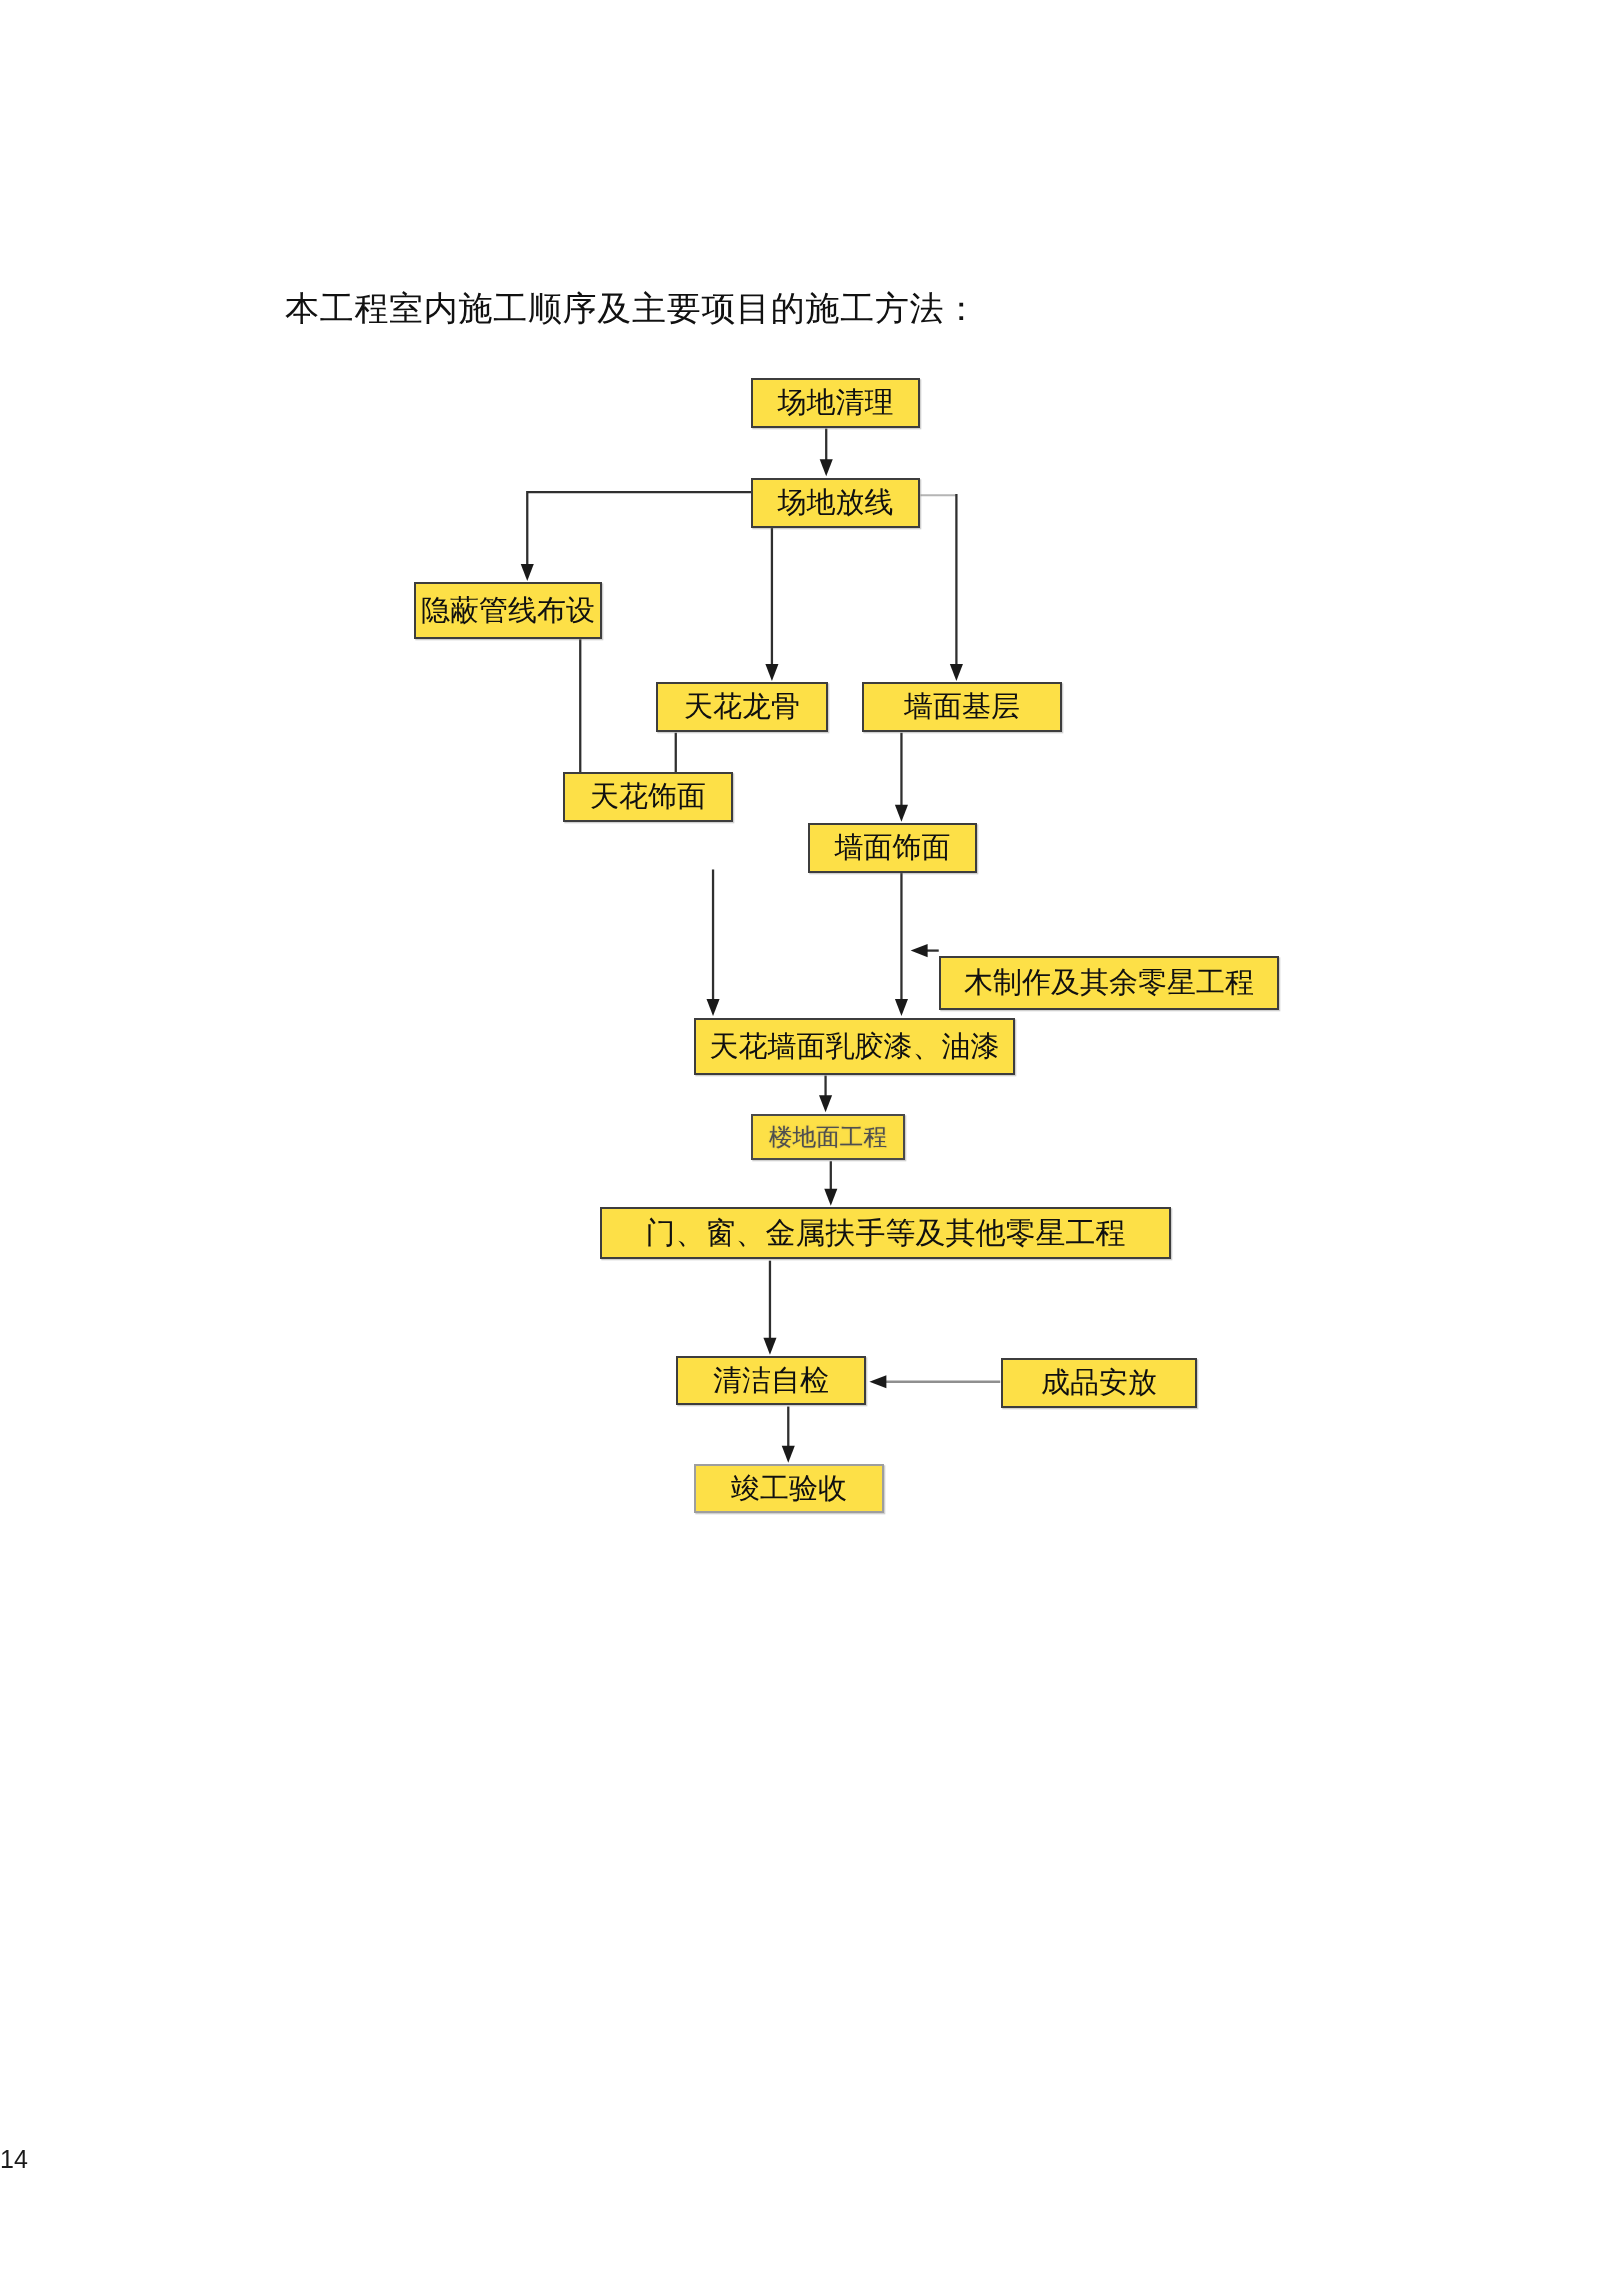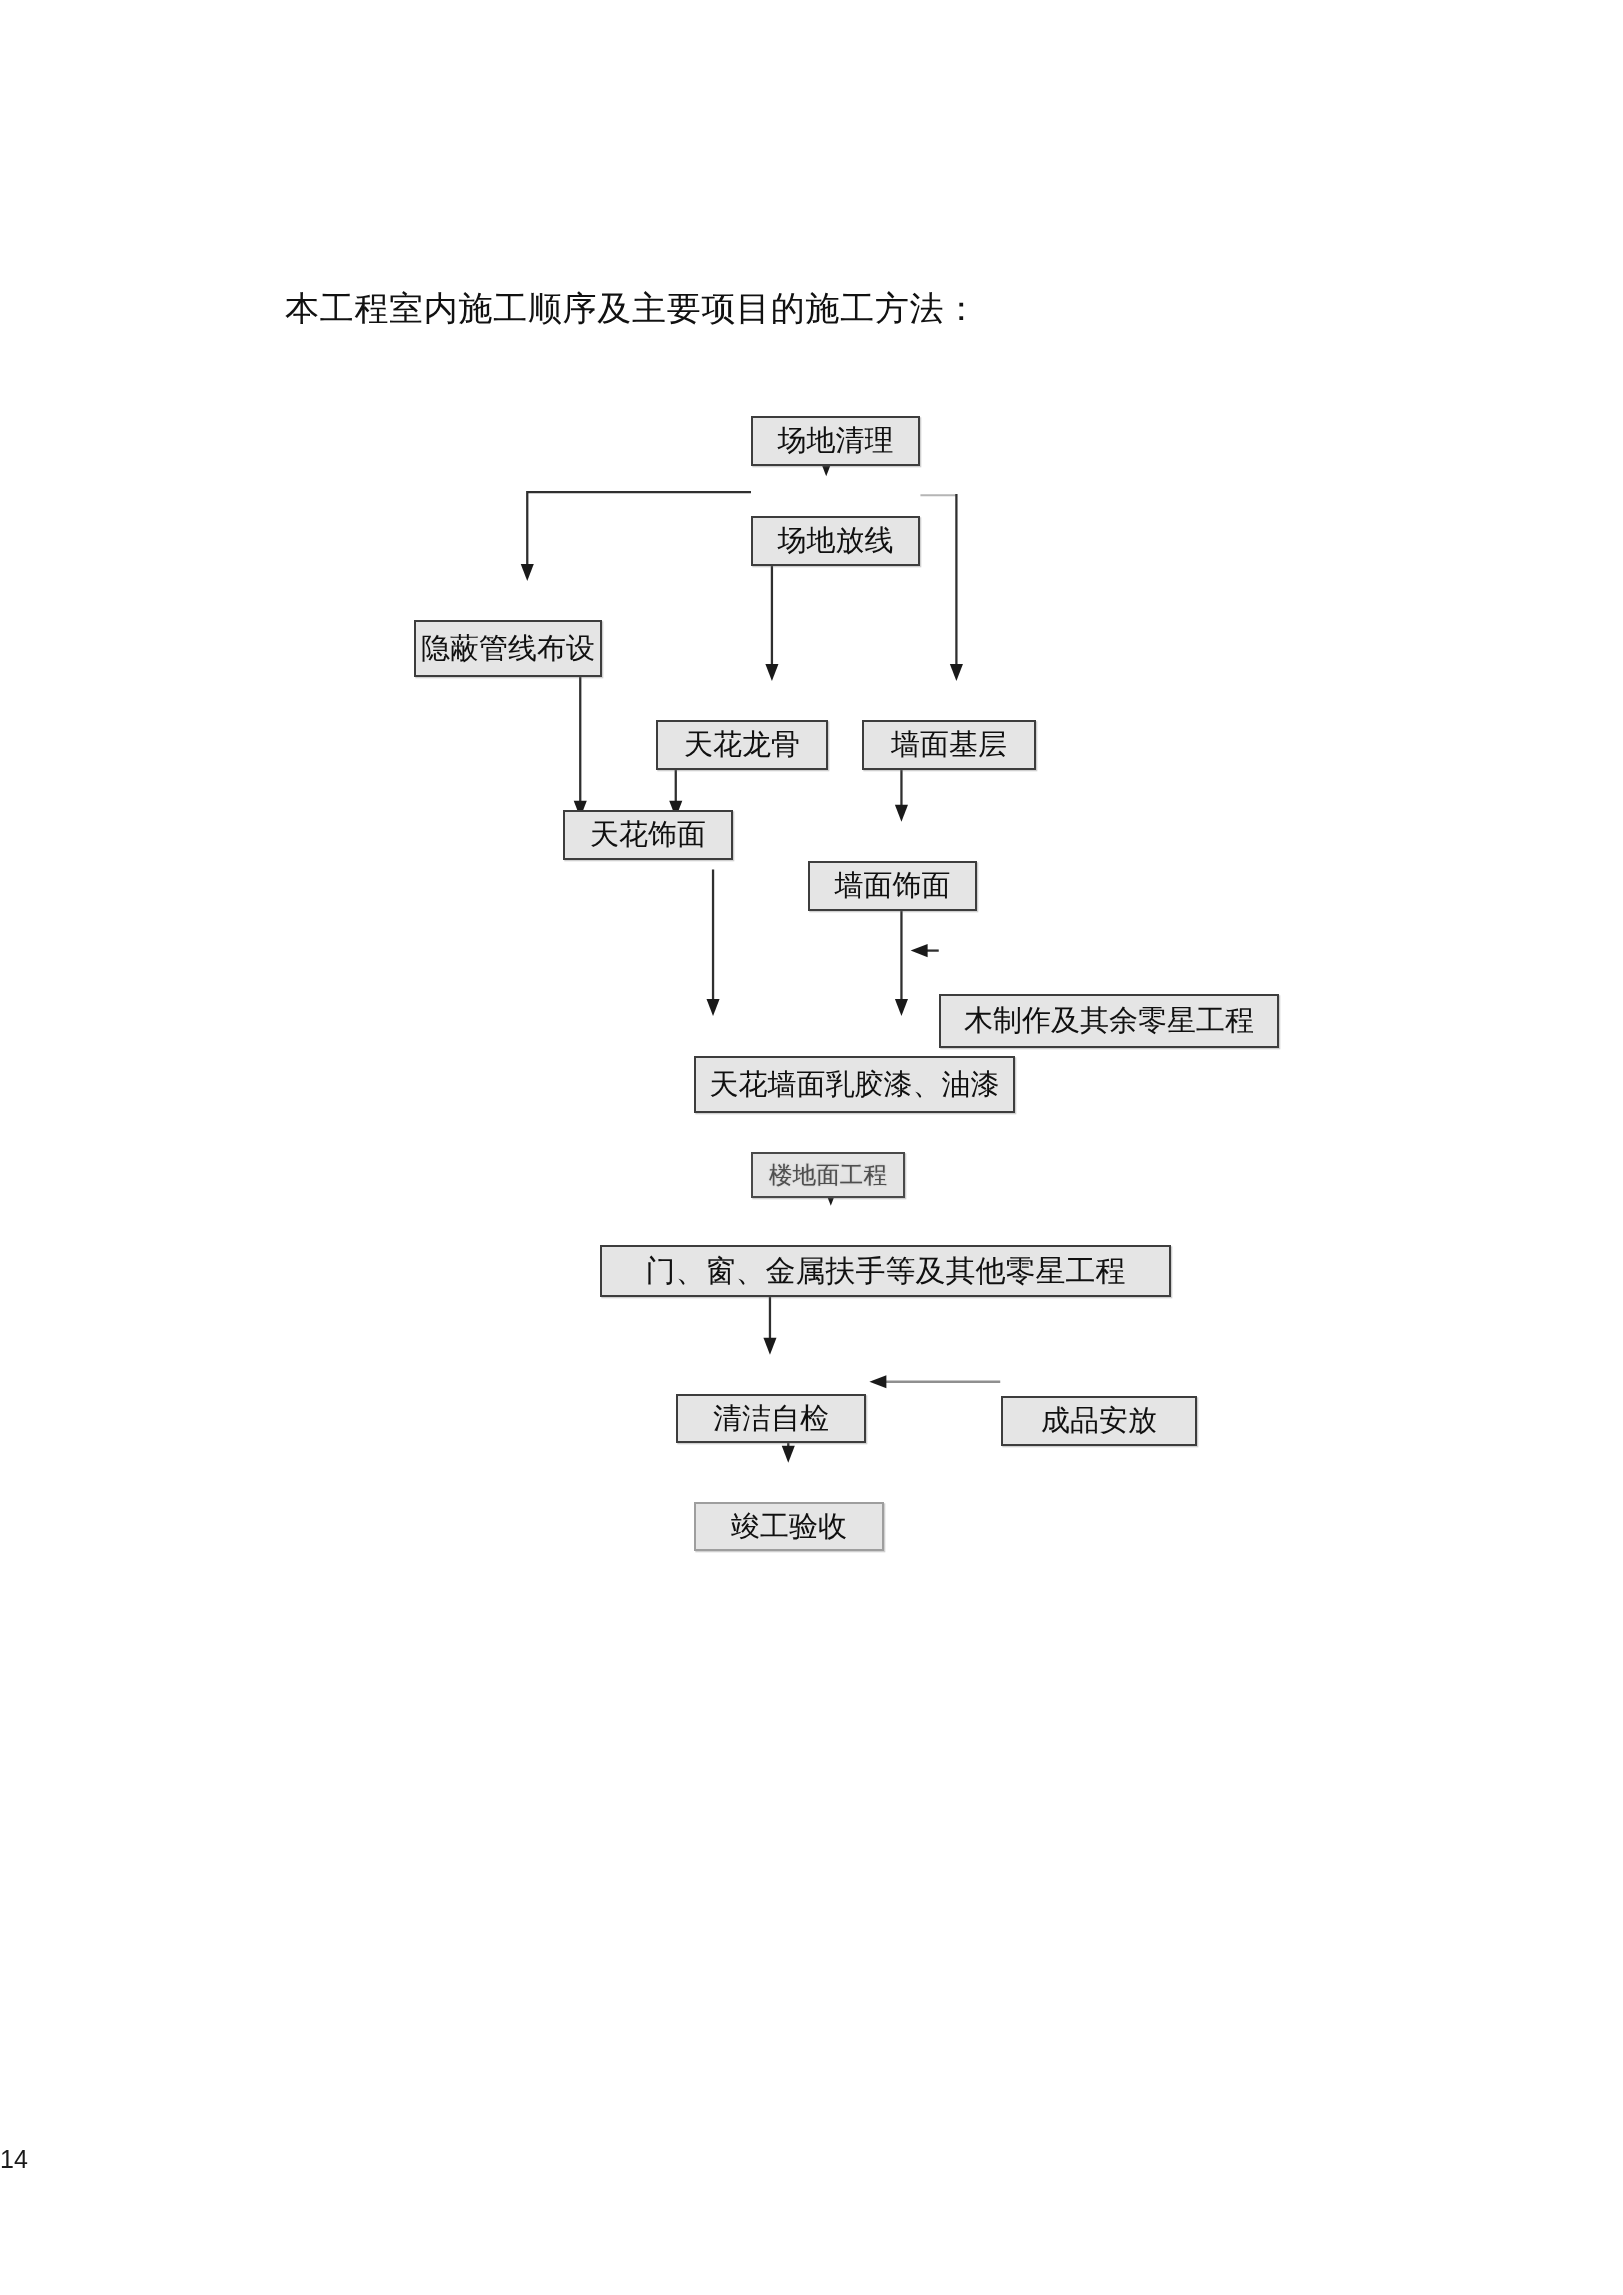--- a/index.html
+++ b/index.html
@@ -19,35 +19,34 @@
     font-size:34px;
     color:#111;
     letter-spacing:0.7px;
     white-space:nowrap;
   }
   .flow-layer{position:absolute;left:0;top:0;width:1623px;height:2295px;}
   svg.connectors{position:absolute;left:0;top:0;}
   .node{
     position:absolute;
     box-sizing:border-box;
-    background:#e5e5e5;
+    background:#fde047;
     border:2px solid #3d3d3d;
     color:#101010;
     font-size:29px;
     display:flex;align-items:center;justify-content:center;
     white-space:nowrap;
     box-shadow:1.3px 1.3px 0 rgba(120,120,120,.35);
-    margin-top:38px;
   }
   
   #nd-site-clearing        {left:751px;top:378px; width:169px;height:50px;}
   #nd-site-layout          {left:751px;top:478px; width:169px;height:50px;}
   #nd-hidden-pipeline      {left:414px; top:582px; width:188px;height:57px;}
   #nd-ceiling-keel         {left:656px;top:682px;width:172px;height:50px;}
-  #nd-wall-base            {left:862px;top:682px;width:174px;height:50px;}
+  #nd-wall-base            {left:862px;top:682px;width:200px;height:50px;}
   #nd-ceiling-finish       {left:563px; top:772px;width:170px;height:50px;}
   #nd-wall-finish          {left:808px;top:823px;width:169px;height:50px;}
   #nd-wood-work            {left:939px;top:956px;width:340px;height:54px;}
   #nd-latex-paint          {left:694px;top:1018px;width:321px;height:57px;}
   #nd-floor-work           {left:751px;top:1114px;width:154px;height:46px;
                             font-size:23.6px;color:#4f4f4f;border-color:#4a4a4a;
                             text-shadow:0 0 1.3px rgba(90,90,90,.55);}
   #nd-doors-windows        {left:600px; top:1207px;width:571px;height:52px;font-size:30px;}
   #nd-cleaning-check       {left:676px;top:1356px;width:190px;height:49px;}
   #nd-product-placement    {left:1001px;top:1358px;width:196px;height:50px;}

